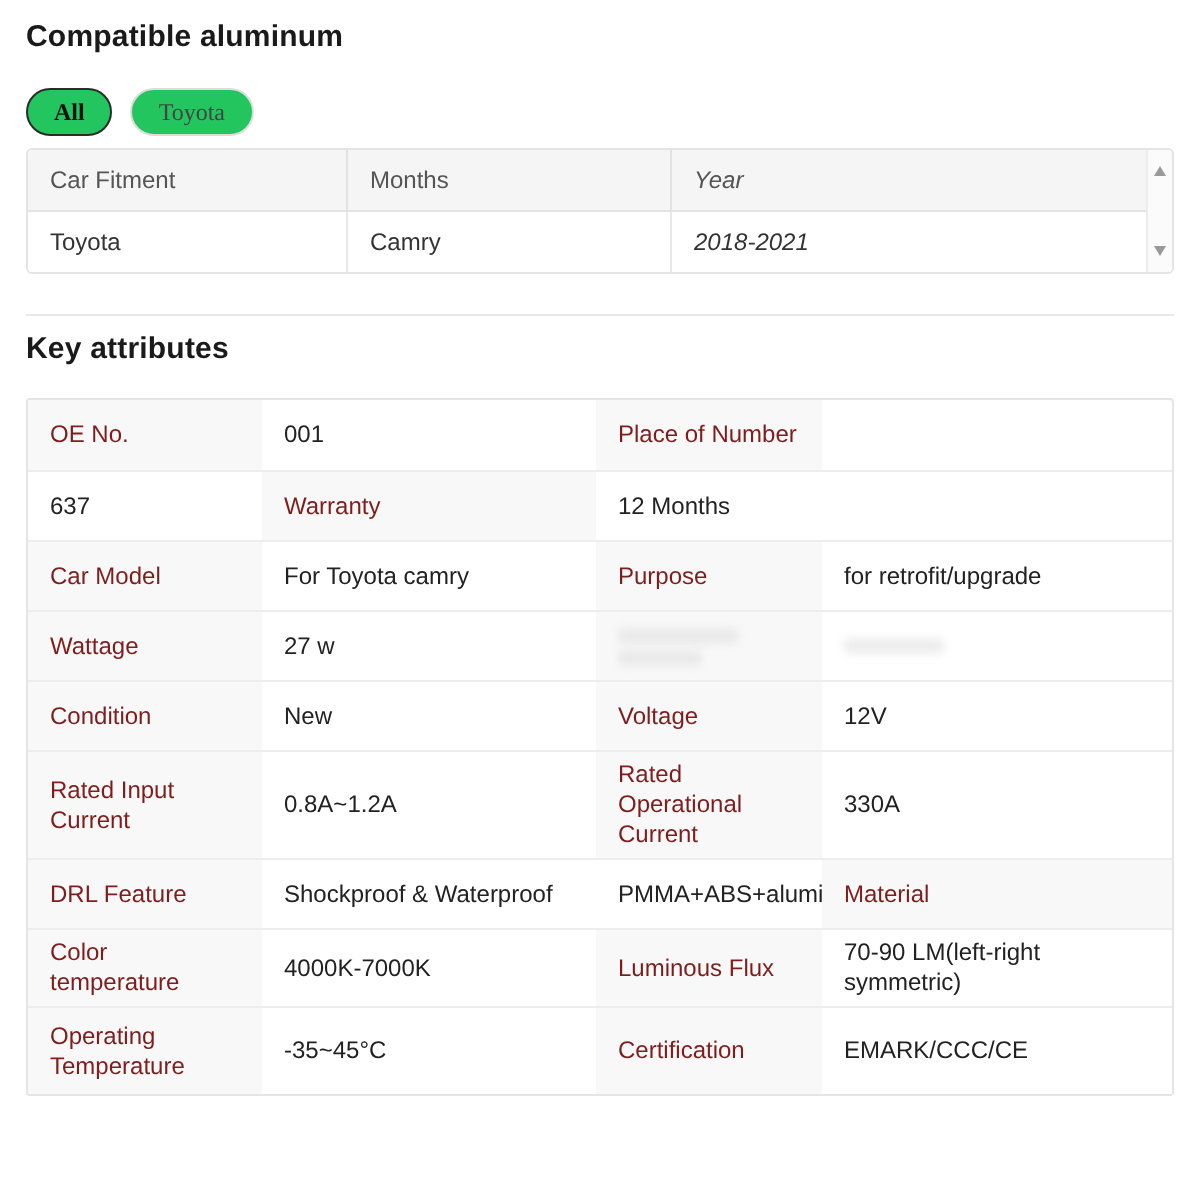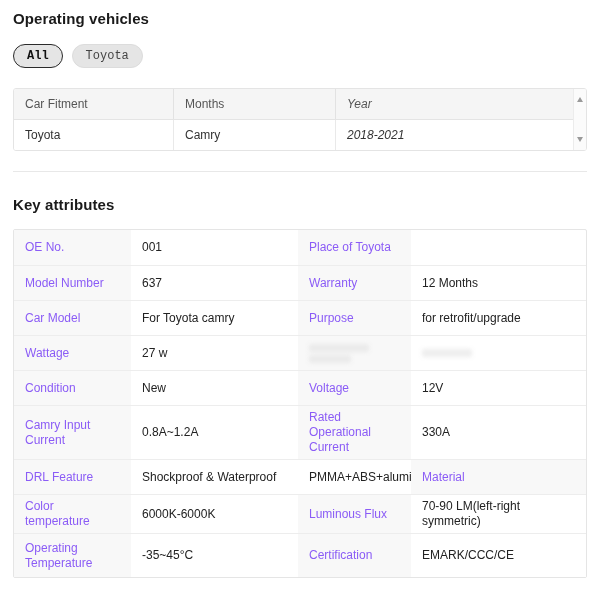--- a/index.html
+++ b/index.html
@@ -5,63 +5,63 @@
   * { margin: 0; padding: 0; box-sizing: border-box; }
   html, body { width: 600px; height: 600px; background: #ffffff; overflow: hidden; }
   body { font-family: "Liberation Sans", "DejaVu Sans", sans-serif; color: #333; }
   .page { padding: 10px 13px 0 13px; width: 600px; }
 
   .section-title { font-size: 15px; font-weight: bold; color: #1a1a1a; line-height: 18px; letter-spacing: .1px; }
 
   
   .filters { margin-top: 16px; display: flex; gap: 9px; align-items: center; }
   .pill { display: inline-flex; align-items: center; justify-content: center; height: 24px;
-          padding: 0 13px; border-radius: 13px; background: #e5e5e5; font-size: 12px; cursor: pointer;
-          border: 1px solid #dcdcdc; color: #444; font-family: Liberation Mono, monospace; }
+          padding: 0 13px; border-radius: 13px; background: #22c55e; font-size: 12px; cursor: pointer;
+          border: 1px solid #dcdcdc; color: #444; font-family: Liberation Serif, serif; }
   .pill.active { border: 1.5px solid #2b2b2b; color: #111; font-weight: bold; }
 
   
-  .cv-table { position: relative; margin-top: 20px; width: 574px; border: 1px solid #e4e4e4;
+  .cv-table { position: relative; margin-top: 6px; width: 574px; border: 1px solid #e4e4e4;
               border-radius: 3px; background: #fff; overflow: hidden; }
   .cv-header { display: grid; grid-template-columns: 160px 162px 1fr; background: #f5f5f5;
                border-bottom: 1px solid #e4e4e4; height: 31px; }
   .cv-row { display: grid; grid-template-columns: 160px 162px 1fr; background: #fff; height: 30px; }
   .cv-cell { padding: 0 11px; font-size: 12px; display: flex; align-items: center; color: #333;
              border-right: 1px solid #e9e9e9; overflow: hidden; white-space: nowrap; }
   .cv-header .cv-cell { color: #555; border-right: 1px solid #e2e2e2; }
   .cv-cell:last-child { border-right: none; font-style: italic; }
   .cv-scrollbar { position: absolute; top: 0; right: 0; bottom: 0; width: 13px; background: #fbfbfb;
                   border-left: 1px solid #ececec; display: flex; flex-direction: column;
                   justify-content: space-between; align-items: center; padding: 5px 0; }
   .tri-up { width: 0; height: 0; border-left: 3.5px solid transparent; border-right: 3.5px solid transparent;
             border-bottom: 5px solid #9a9a9a; }
   .tri-down { width: 0; height: 0; border-left: 3.5px solid transparent; border-right: 3.5px solid transparent;
               border-top: 5px solid #9a9a9a; }
   .scroll-btn { cursor: pointer; display: flex; align-items: center; justify-content: center; width: 11px; height: 11px; }
 
   .divider { margin-top: 20px; height: 1px; background: #e8e8e8; width: 574px; }
-  .section-title.second { margin-top: 24px; }
+  .section-title.second { margin-top: 8px; }
 
   
   .ka-table { margin-top: 15px; width: 574px; border: 1px solid #e5e5e5; border-radius: 2px; background: #fff; }
   .ka-row { display: grid; grid-template-columns: 117px 167px 113px 1fr; min-height: 35px; }
   .ka-row.tall { min-height: 44px; }
   .ka-row + .ka-row { border-top: 1px solid #ededed; }
   .ka-cell { display: flex; align-items: center; padding: 4px 11px; font-size: 12px; line-height: 15px; }
-  .ka-label { background: #f8f8f8; color: #8b5cf6; }
+  .ka-label { background: #f8f8f8; color: #7f1d1d; }
   .ka-value { background: #fff; color: #222; }
   .smudge-wrap { display: flex; flex-direction: column; gap: 3px; }
   .smudge { height: 8px; border-radius: 2px; background: #dcdcdc; filter: blur(2px); opacity: .5; }
 </style>
 </head>
 <body>
 
 <div class="page">
 
-  <div class="section-title">Operating vehicles</div>
+  <div class="section-title">Compatible aluminum</div>
 
   <div class="filters">
       <button class="pill active">All</button>
       <button class="pill">Toyota</button>
     </div>
 
   <div class="cv-table">
     <div class="cv-header">
         <div class="cv-cell">Car Fitment</div>
         <div class="cv-cell">Months</div>
@@ -85,24 +85,23 @@
   </div>
 
   <div class="divider"></div>
 
   <div class="section-title second">Key attributes</div>
 
   <div class="ka-table">
       <div class="ka-row">
         <div class="ka-cell ka-label">OE No.</div>
         <div class="ka-cell ka-value">001</div>
-        <div class="ka-cell ka-label">Place of Toyota</div>
+        <div class="ka-cell ka-label">Place of Number</div>
       </div>
       <div class="ka-row">
-        <div class="ka-cell ka-label">Model Number</div>
         <div class="ka-cell ka-value">637</div>
         <div class="ka-cell ka-label">Warranty</div>
         <div class="ka-cell ka-value">12 Months</div>
       </div>
       <div class="ka-row">
         <div class="ka-cell ka-label">Car Model</div>
         <div class="ka-cell ka-value">For Toyota camry</div>
         <div class="ka-cell ka-label">Purpose</div>
         <div class="ka-cell ka-value">for retrofit/upgrade</div>
       </div>
@@ -121,34 +120,34 @@
           </div>
         </div>
       </div>
       <div class="ka-row">
         <div class="ka-cell ka-label">Condition</div>
         <div class="ka-cell ka-value">New</div>
         <div class="ka-cell ka-label">Voltage</div>
         <div class="ka-cell ka-value">12V</div>
       </div>
       <div class="ka-row tall">
-        <div class="ka-cell ka-label">Camry Input Current</div>
+        <div class="ka-cell ka-label">Rated Input Current</div>
         <div class="ka-cell ka-value">0.8A~1.2A</div>
         <div class="ka-cell ka-label">Rated Operational Current</div>
         <div class="ka-cell ka-value">330A</div>
       </div>
       <div class="ka-row">
         <div class="ka-cell ka-label">DRL Feature</div>
         <div class="ka-cell ka-value">Shockproof &amp; Waterproof</div>
         <div class="ka-cell ka-value">PMMA+ABS+aluminum</div>
         <div class="ka-cell ka-label">Material</div>
       </div>
       <div class="ka-row">
         <div class="ka-cell ka-label">Color temperature</div>
-        <div class="ka-cell ka-value">6000K-6000K</div>
+        <div class="ka-cell ka-value">4000K-7000K</div>
         <div class="ka-cell ka-label">Luminous Flux</div>
         <div class="ka-cell ka-value">70-90 LM(left-right symmetric)</div>
       </div>
       <div class="ka-row tall">
         <div class="ka-cell ka-label">Operating Temperature</div>
         <div class="ka-cell ka-value">-35~45°C</div>
         <div class="ka-cell ka-label">Certification</div>
         <div class="ka-cell ka-value">EMARK/CCC/CE</div>
       </div>
     </div>

